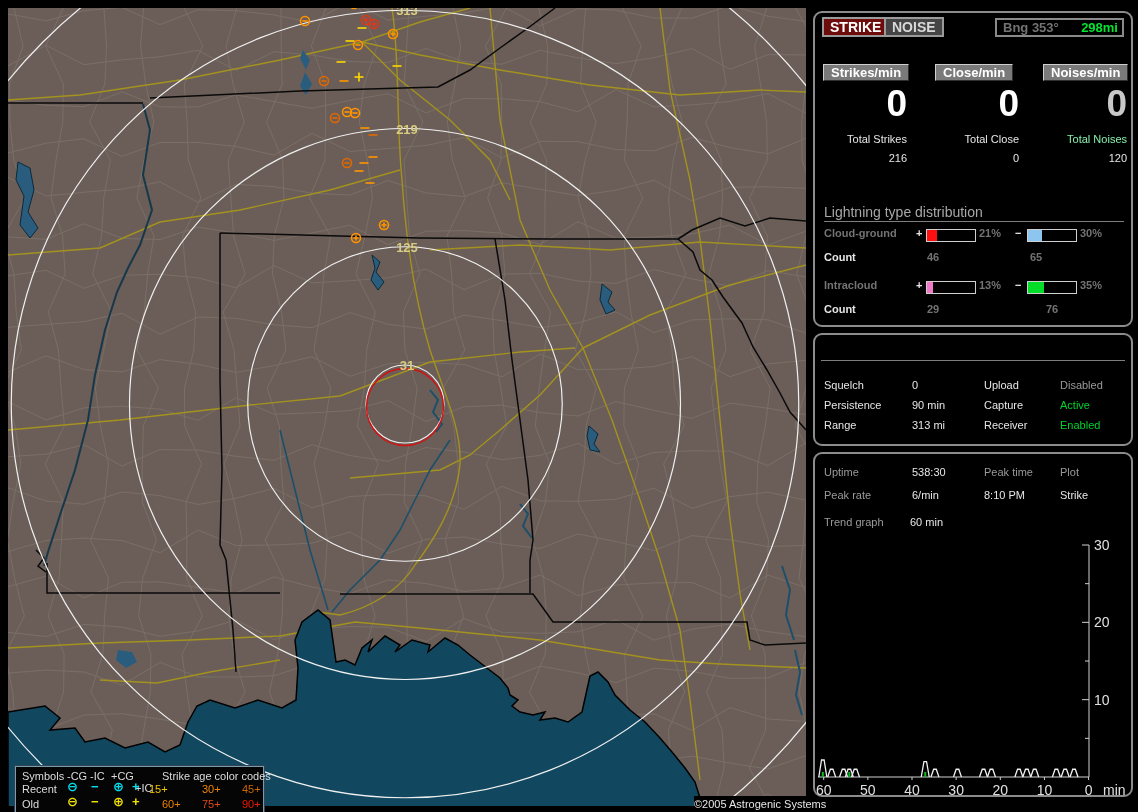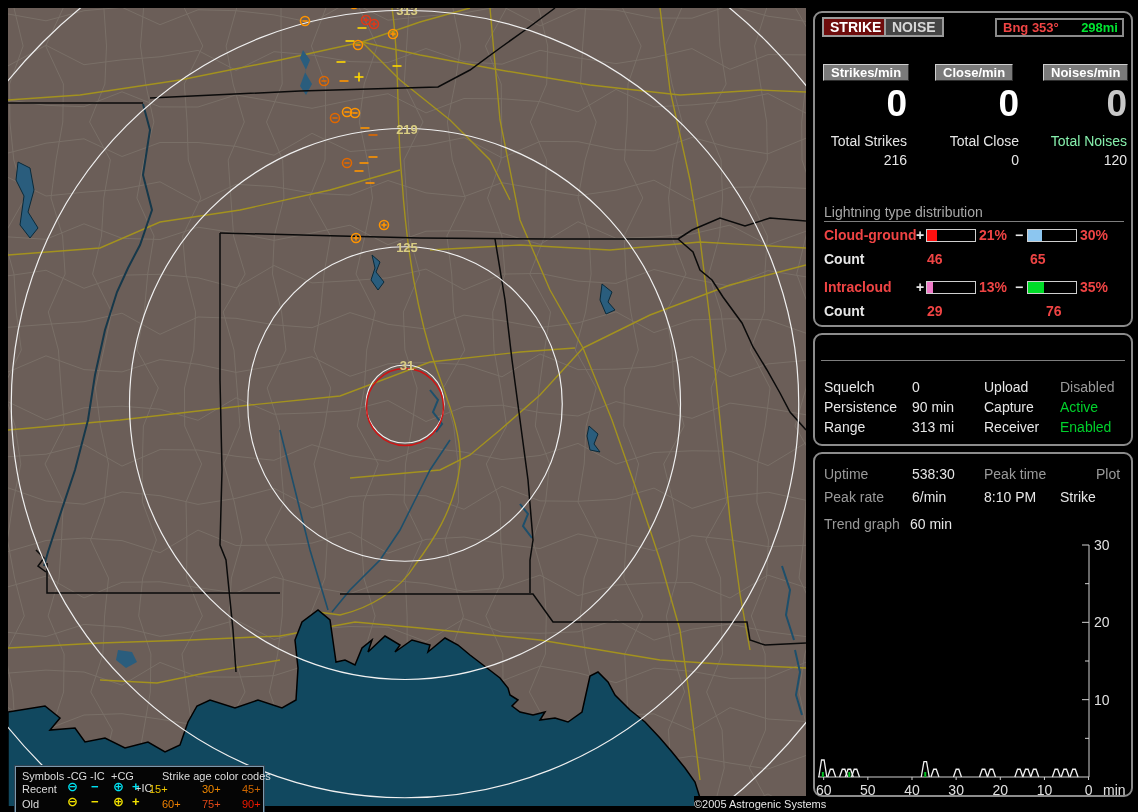--- a/index.html
+++ b/index.html
@@ -22,26 +22,26 @@
   .chip{background:#7a7a7a;color:#fff;font-weight:bold;font-size:13px;line-height:15px;
      padding:0 7px;border-top:1px solid #cfcfcf;border-left:1px solid #cfcfcf;
      border-right:1px solid #2e2e2e;border-bottom:1px solid #2e2e2e;white-space:nowrap;}
   #strikeBtn{background:#6e0c0c;color:#fff;font-weight:bold;font-size:14px;line-height:16px;
      padding:0 6px;border:2px solid #9a9a9a;}
   #noiseBtn{background:#454545;color:#d8d8d8;font-weight:bold;font-size:14px;line-height:16px;
      padding:0 6px;border:2px solid #9a9a9a;}
   #bngBox{background:#000;border:2px solid #8a8a8a;width:125px;height:15px;font-size:13px;
      font-weight:bold;line-height:15px;}
   .bigzero{font-size:37px;font-weight:bold;color:#fff;text-align:right;line-height:34px;}
-  .t15{font-size:14px;color:#e6e6e6;}
+  .t15{font-size:11px;color:#e6e6e6;}
   .rt{text-align:right;}
   .dim{color:#9a9a9a;}
   .grn{color:#00d22c;}
   .bold{font-weight:bold;}
-  .wh{color:#ef4444;}
+  .wh{color:#737373;}
   .bar{height:11px;width:48px;border:1px solid #cfcfcf;background:#000;}
   .bar>div{height:100%;}
   #dtime{font-size:18px;font-weight:bold;color:#00e431;white-space:nowrap;}
   .hline{height:1px;background:#7e7e7e;}
   svg text{font-family:"Liberation Sans","DejaVu Sans",sans-serif;}
 </style>
 </head>
 <body>
 
 <div id="stage">
@@ -363,21 +363,21 @@
         <div class="abs t15" style="left:169px;top:84px;">Receiver</div>
         <div class="abs t15 grn" style="left:245px;top:84px;">Enabled</div>
       </div>
   </div>
 
   <div id="box3" class="abs panelbox">
     <div id="sessionRows">
         <div class="abs t15 dim" style="left:9px;top:12px;">Uptime</div>
         <div class="abs t15" style="left:97px;top:12px;">538:30</div>
         <div class="abs t15 dim" style="left:169px;top:12px;">Peak time</div>
-        <div class="abs t15 dim" style="left:245px;top:12px;margin-left:36px;">Plot</div>
+        <div class="abs t15 dim" style="left:245px;top:12px;">Plot</div>
         <div class="abs t15 dim" style="left:9px;top:35px;">Peak rate</div>
         <div class="abs t15" style="left:97px;top:35px;">6/min</div>
         <div class="abs t15" style="left:169px;top:35px;">8:10 PM</div>
         <div class="abs t15" style="left:245px;top:35px;">Strike</div>
       </div>
     <span class="abs t15 dim" style="left:9px;top:62px;">Trend graph</span>
     <span class="abs t15" style="left:95px;top:62px;">60 min</span>
     <svg id="trendsvg" class="abs" style="left:0;top:0;" width="316" height="341" viewBox="815 452 316 341">
         <line x1="1089" y1="543" x2="1089" y2="775" stroke="#d0d0d0" stroke-width="1"></line>
         <line x1="818" y1="775" x2="1089" y2="775" stroke="#d0d0d0" stroke-width="1"></line>

